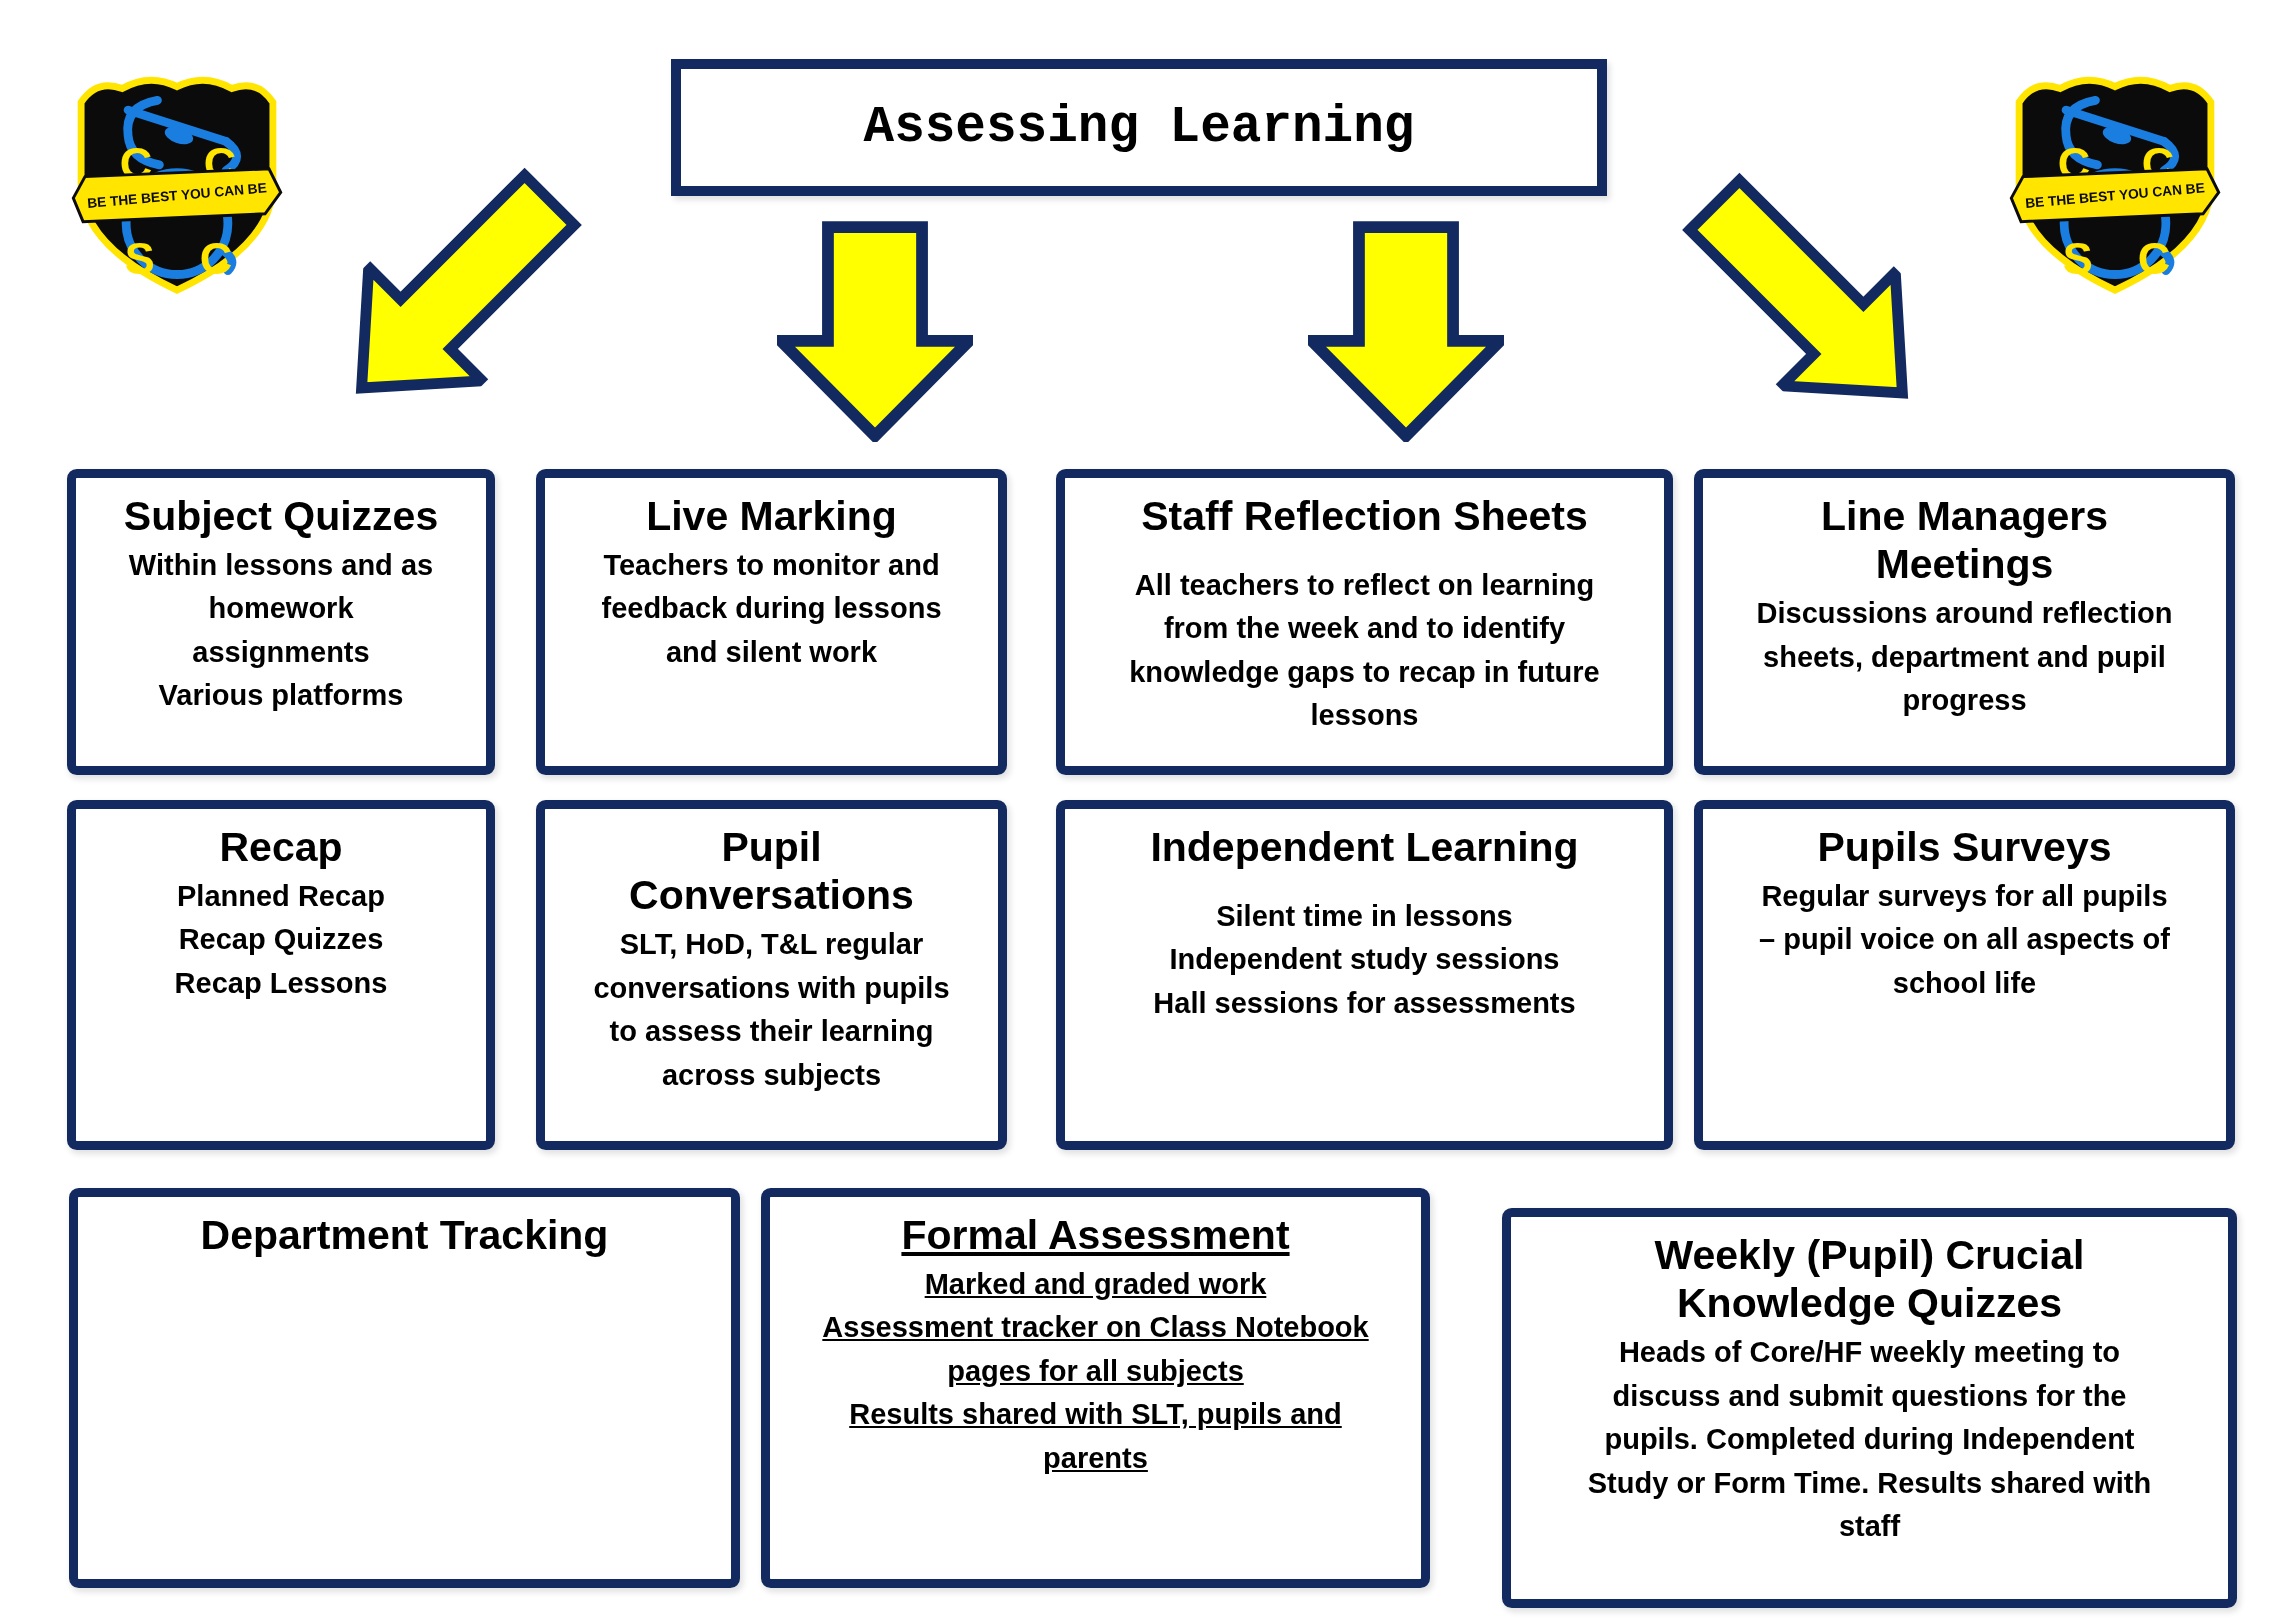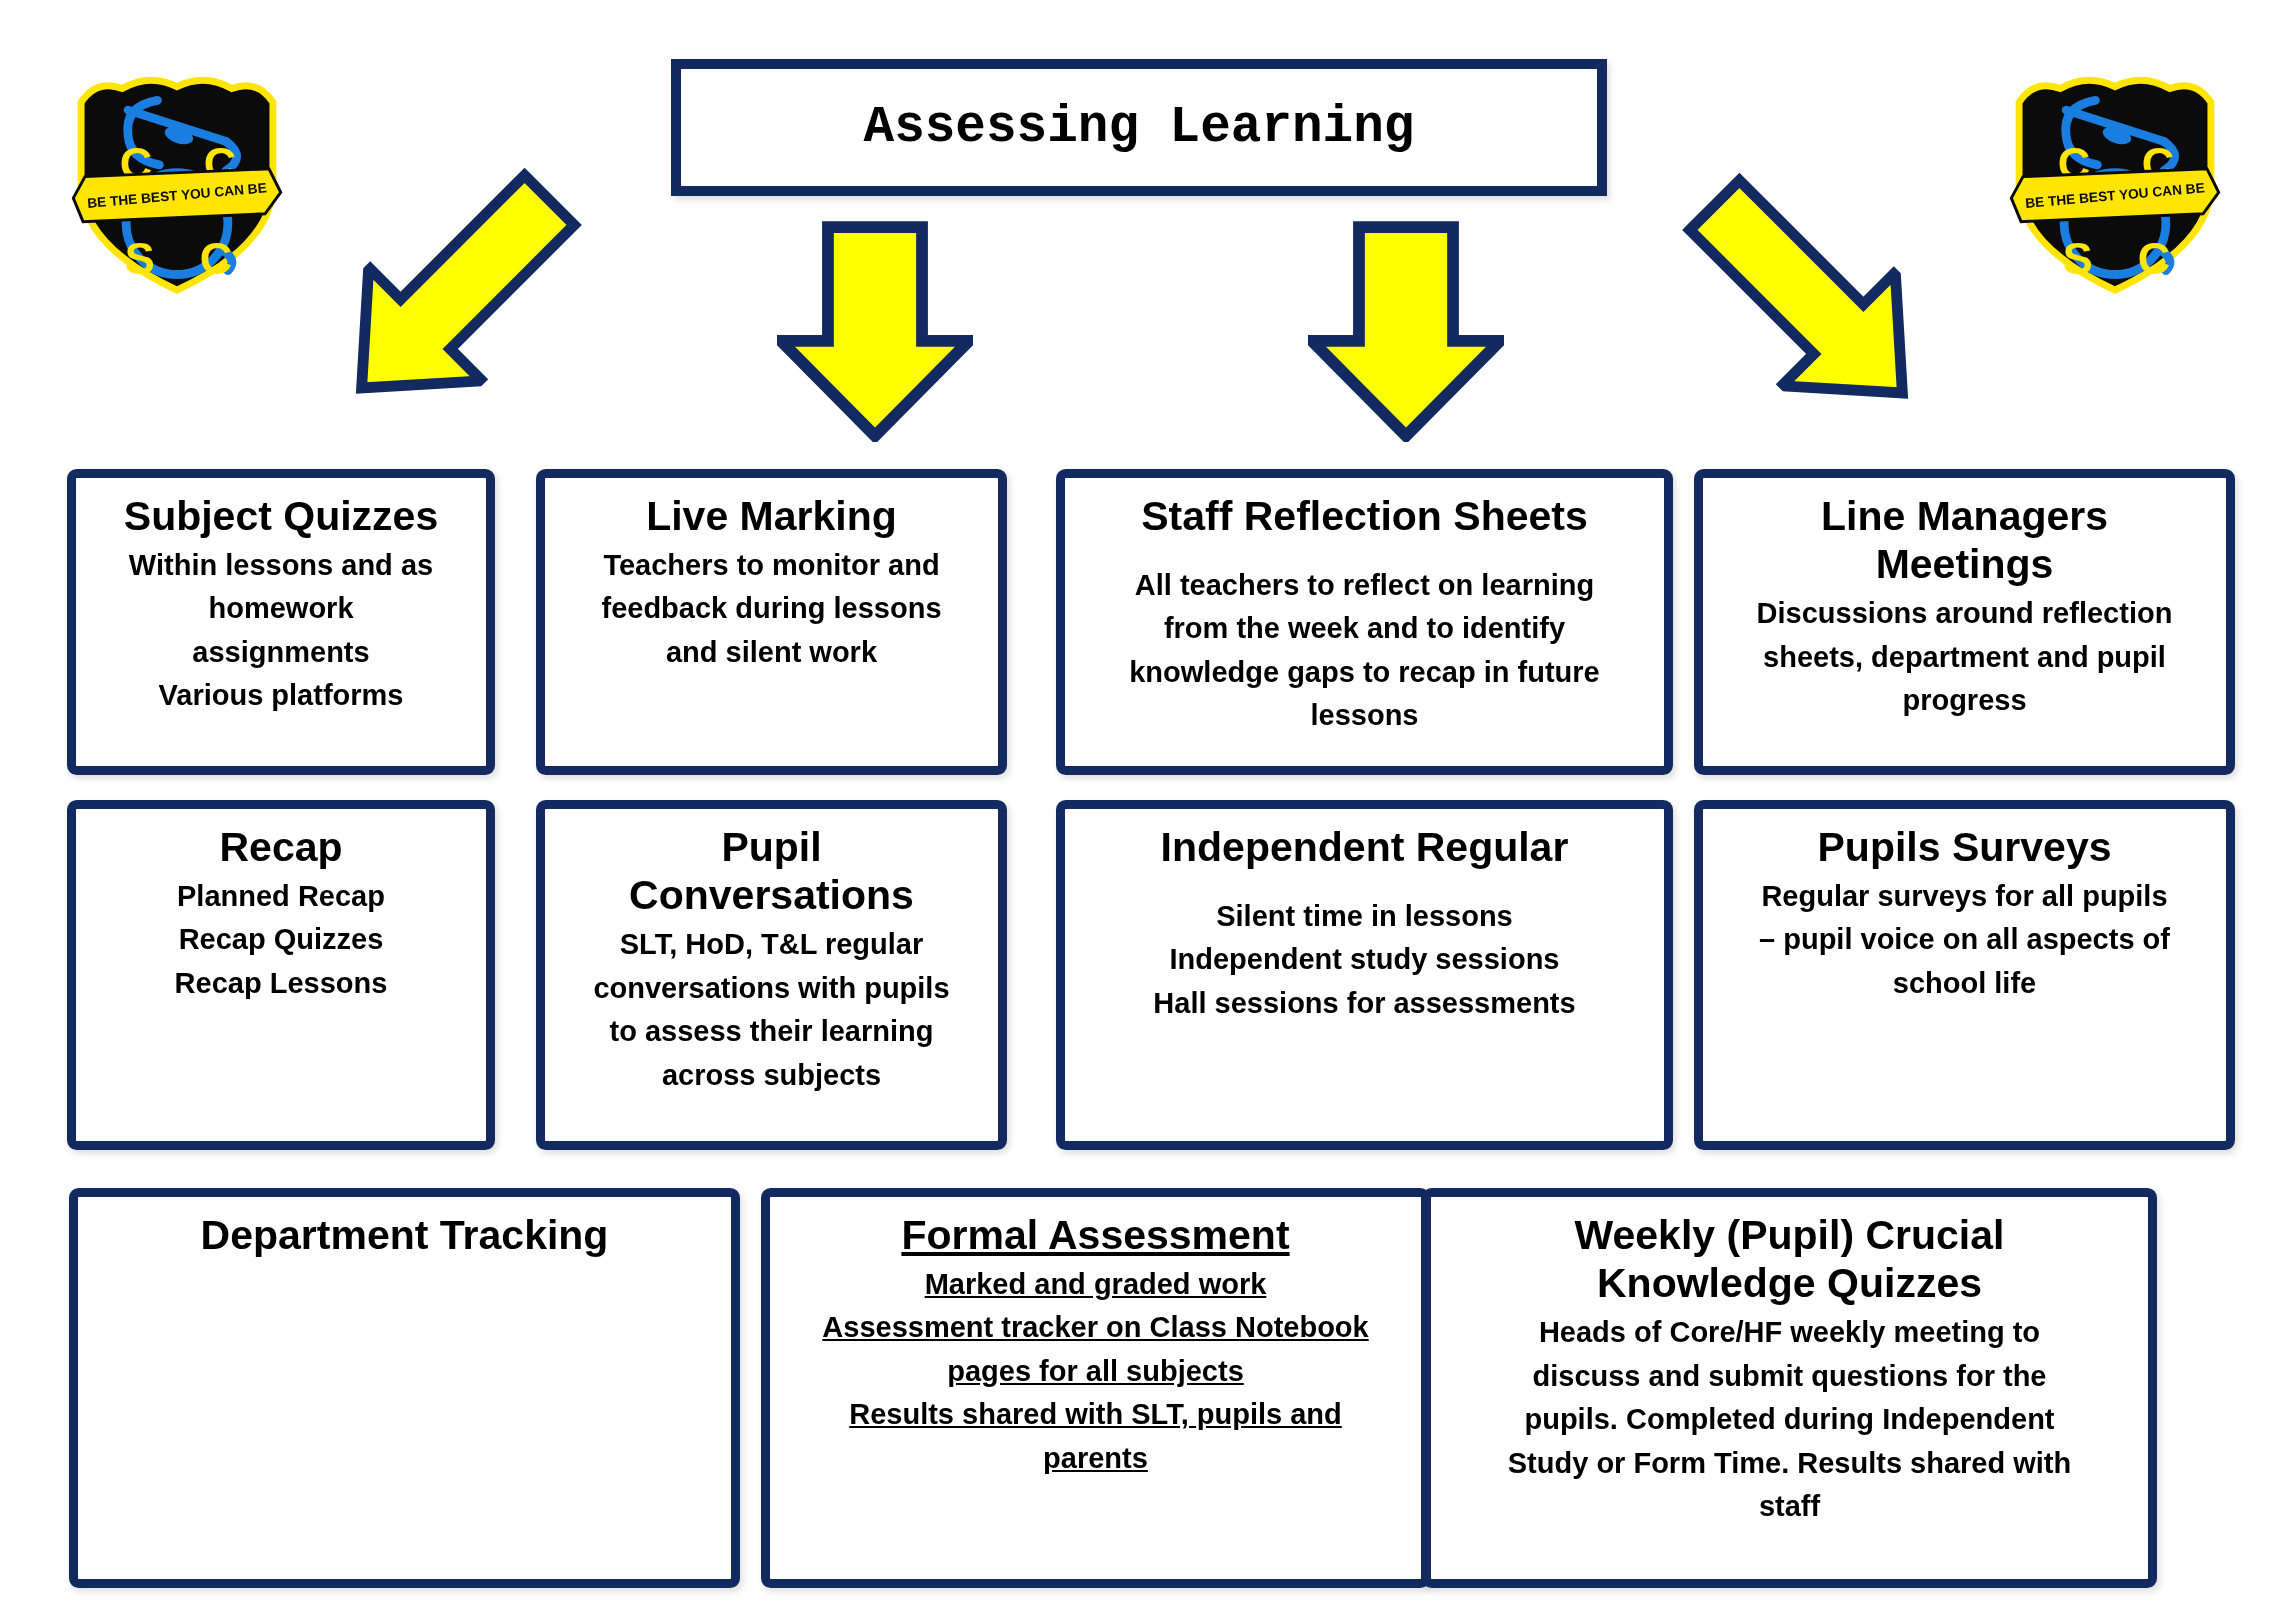--- a/index.html
+++ b/index.html
@@ -28,21 +28,21 @@
   
   .r1{top:469px;height:306px;}
   .r2{top:800px;height:350px;}
   .r3{top:1188px;height:400px;}
   .c1{left:67px;width:428px;}
   .c2{left:536px;width:471px;}
   .c3{left:1056px;width:617px;gap:20px;}
   .c4{left:1694px;width:541px;}
   .d1{left:69px;width:671px;}
   .d2{left:761px;width:669px;text-decoration:underline;}
-  .d3{left:1422px;width:735px;}
+  .d3{left:1502px;width:735px;margin-top:20px;}
   
   .arrow{position:absolute;}
   svg{display:block;}
 </style>
 </head>
 <body>
 
 <svg class="abs" style="left:71px;top:69px" width="212" height="227" viewBox="0 0 216 232">
   <path d="M10,34 Q26,10 52,20 Q80,4 108,18 Q136,4 164,20 Q190,10 206,34 L206,118 Q206,180 108,226 Q10,180 10,118 Z" fill="#0b0b0b" stroke="#ffe500" stroke-width="7"></path>
   <g stroke="#1a7ee0" stroke-width="9" fill="none" stroke-linecap="round">
@@ -147,21 +147,21 @@
 </div>
 <div class="nbox r2 c2">
   <div class="box-title">Pupil
 Conversations</div>
   <div class="box-body">SLT, HoD, T&amp;L regular
 conversations with pupils
 to assess their learning
 across subjects</div>
 </div>
 <div class="nbox r2 c3">
-  <div class="box-title">Independent Regular</div>
+  <div class="box-title">Independent Learning</div>
   <div class="box-body">Silent time in lessons
 Independent study sessions
 Hall sessions for assessments</div>
 </div>
 <div class="nbox r2 c4">
   <div class="box-title">Pupils Surveys</div>
   <div class="box-body">Regular surveys for all pupils
 – pupil voice on all aspects of
 school life</div>
 </div>

